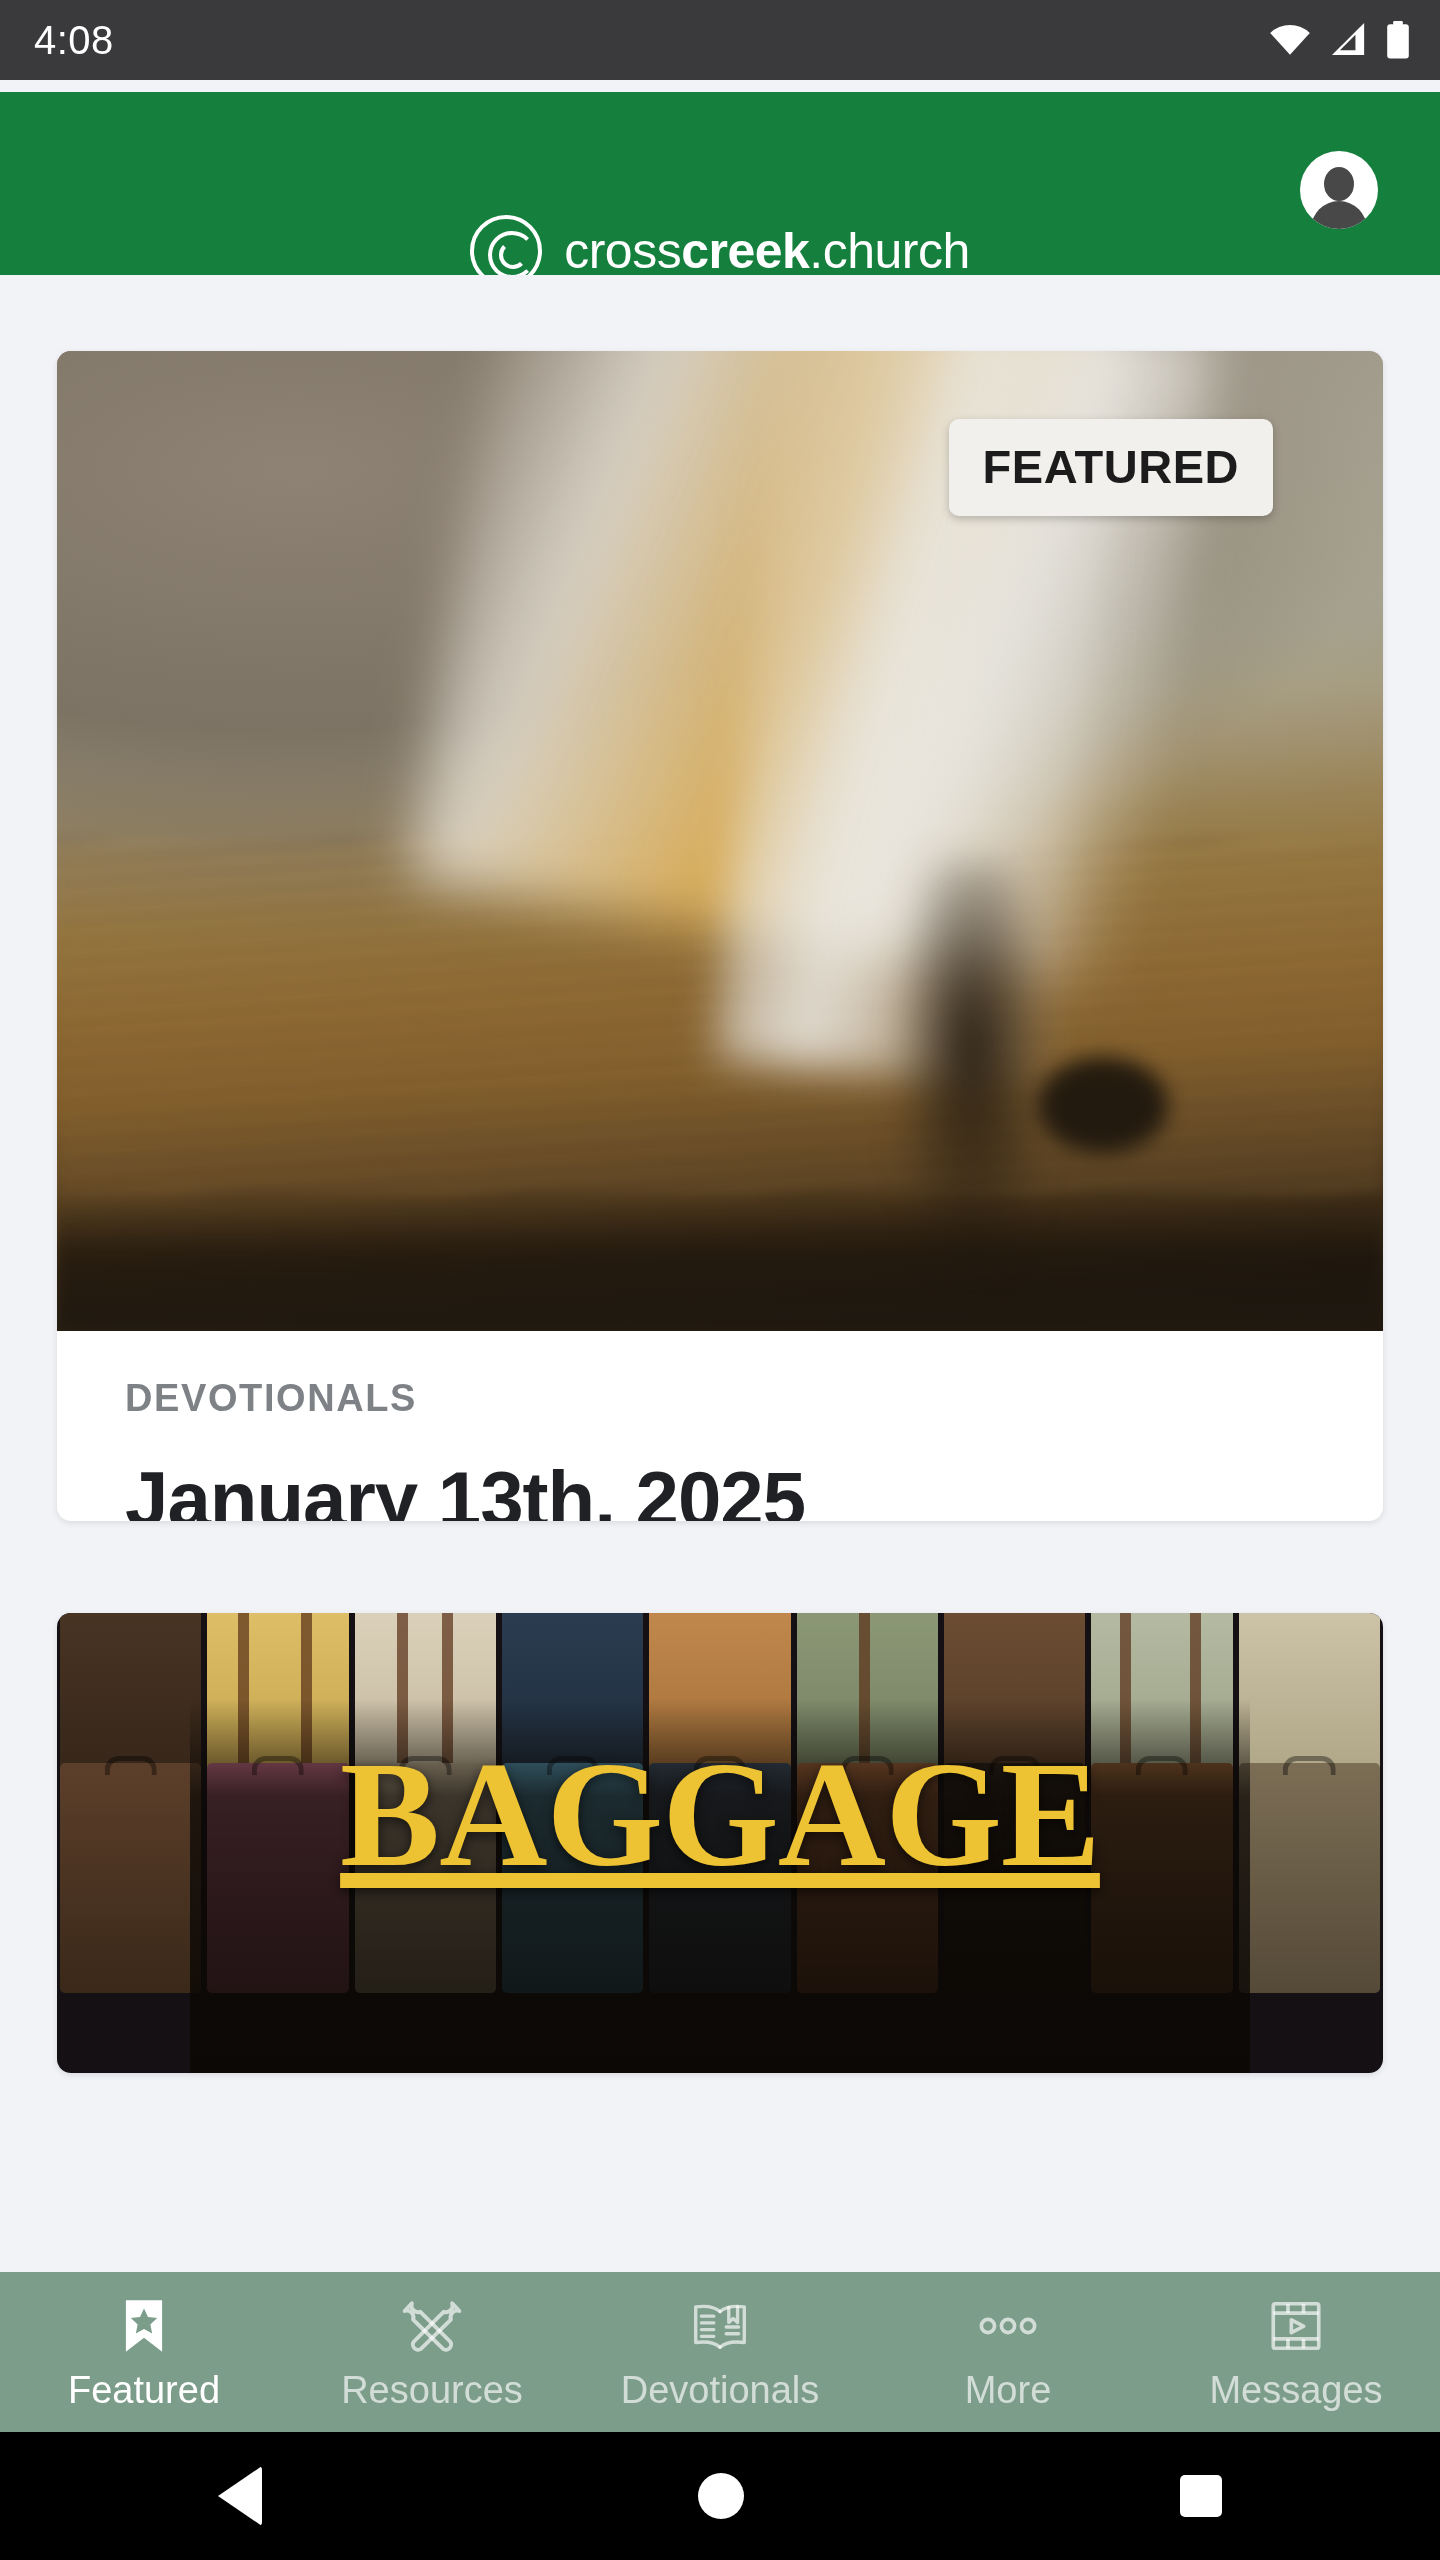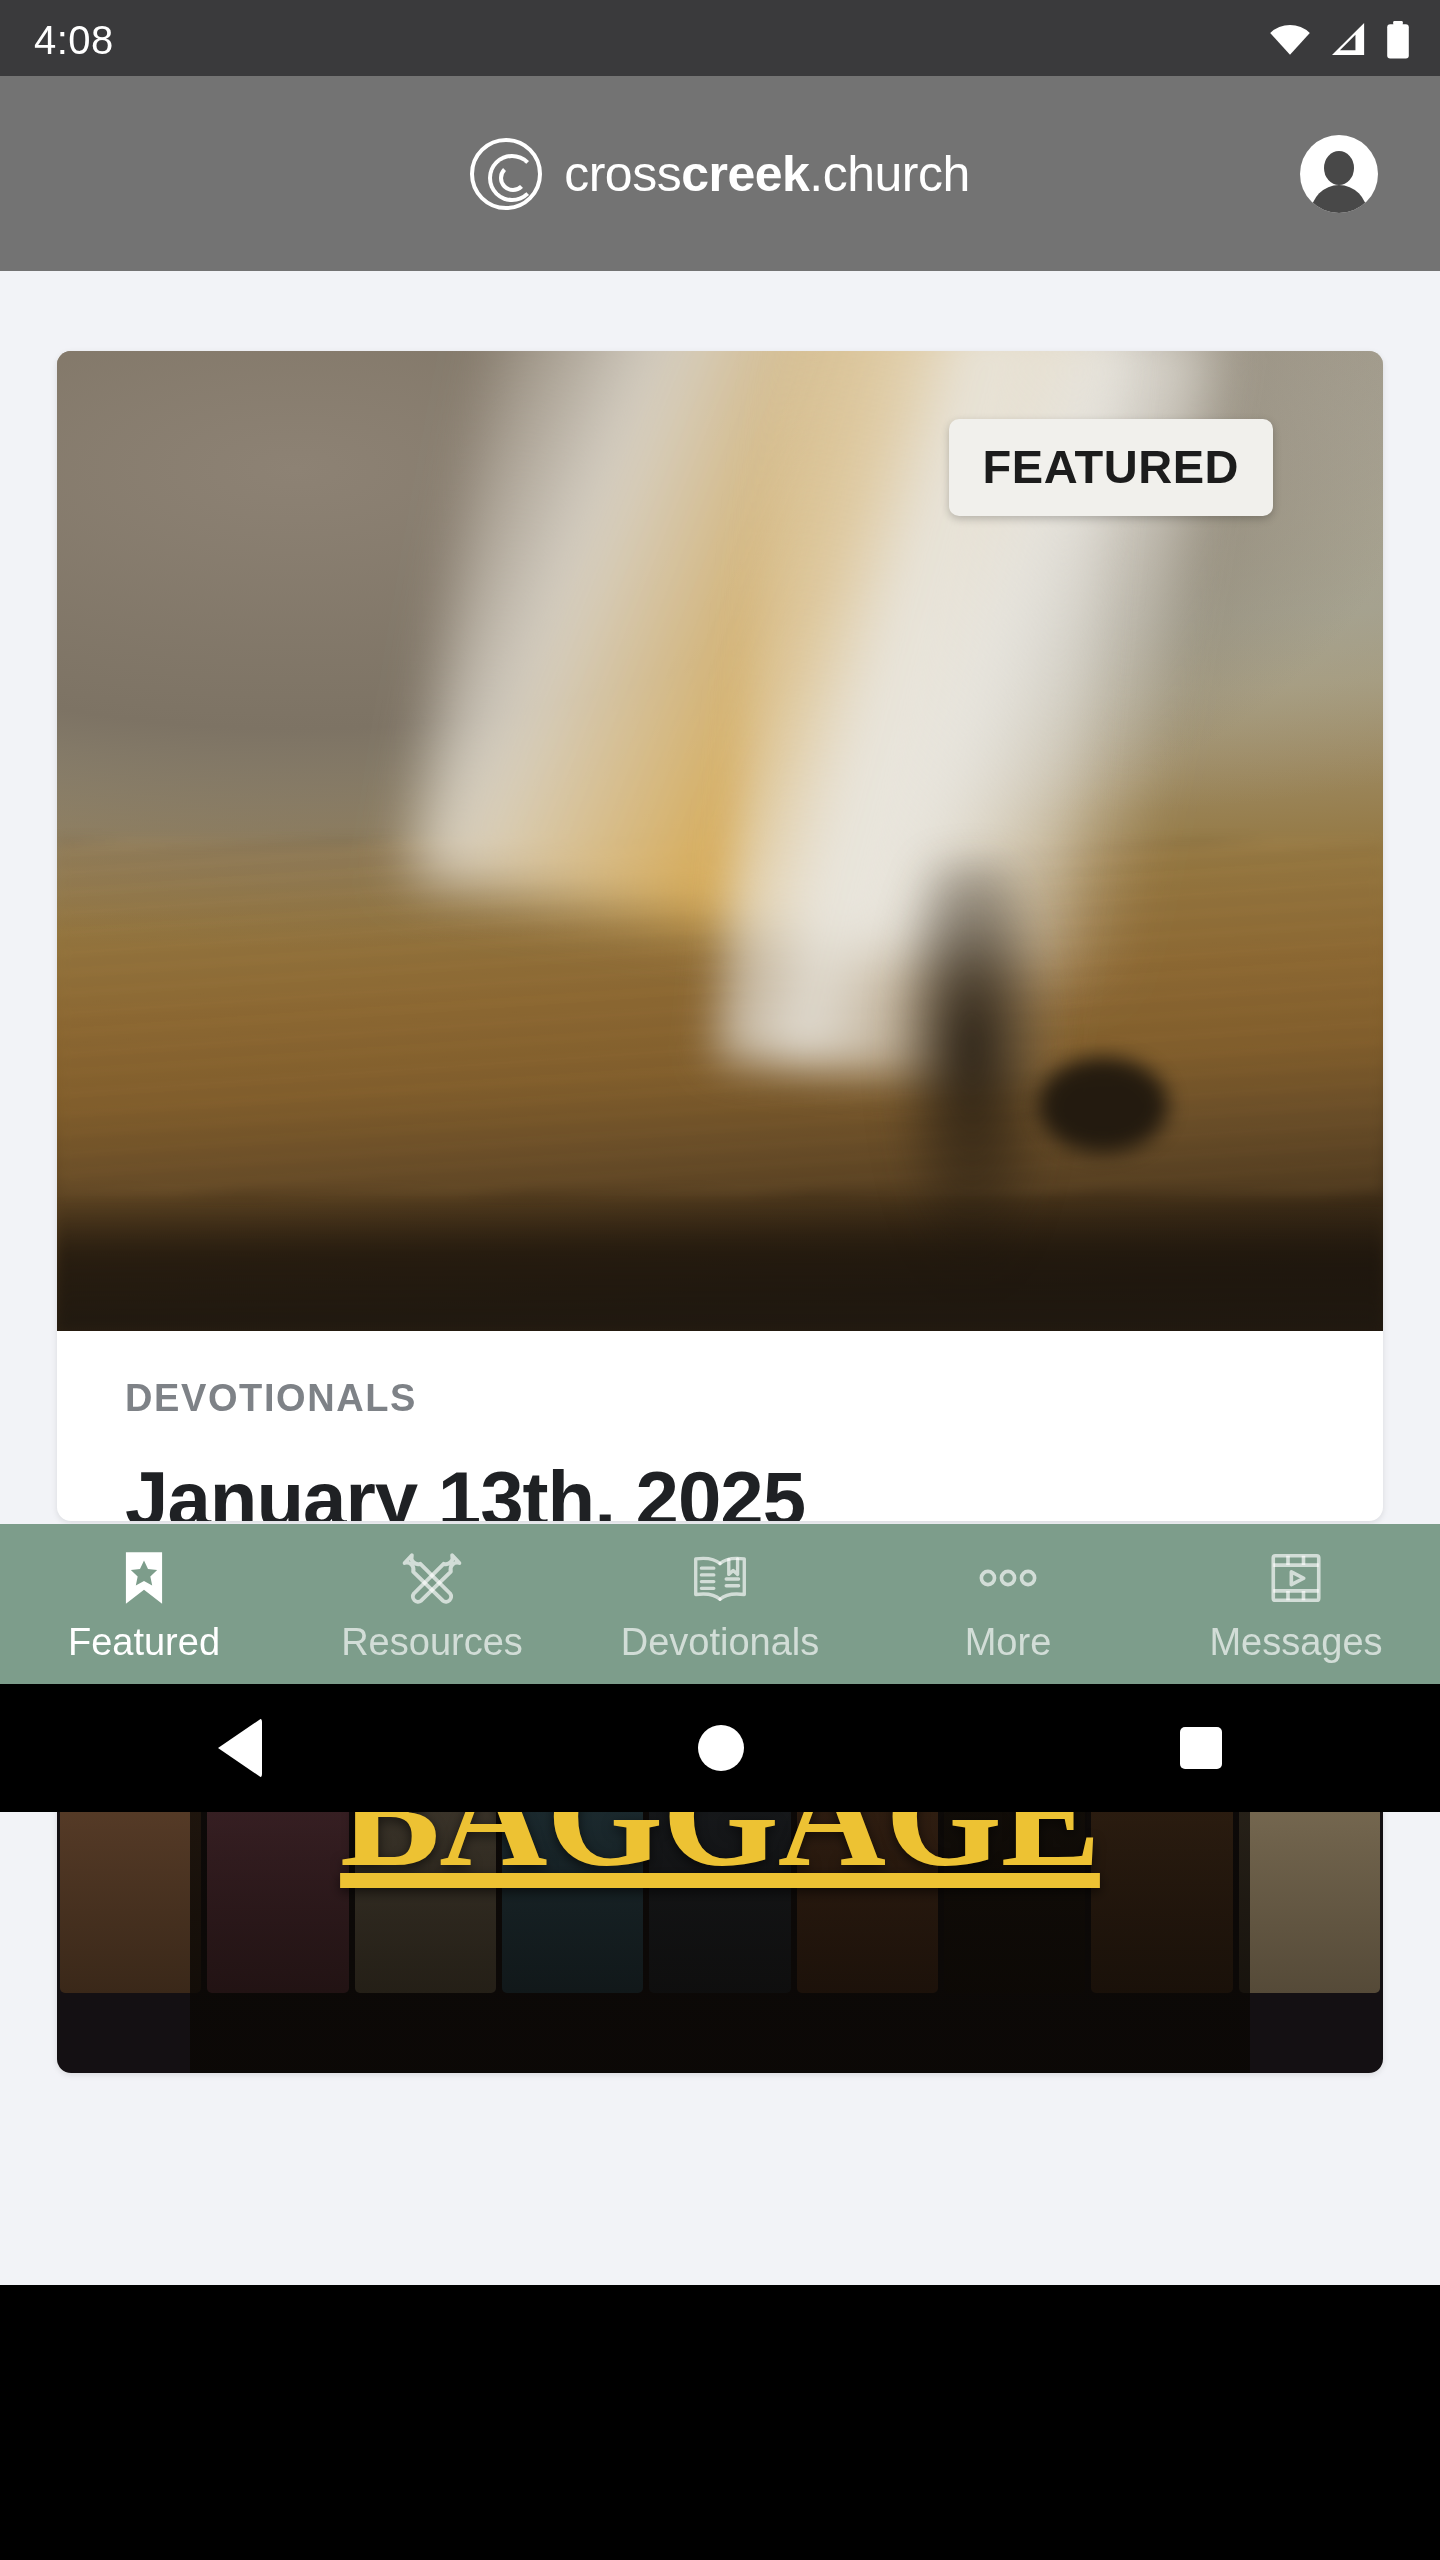--- a/index.html
+++ b/index.html
@@ -2,35 +2,35 @@
 <html><head>
 <meta charset="utf-8">
 <style>
   * { margin:0; padding:0; box-sizing:border-box; }
   html, body {
     width:1440px; height:2560px;
     font-family:"Liberation Sans", sans-serif;
     background:#000;
     overflow:hidden;
   }
-  .phone { position:relative; width:1440px; height:1812px; background:#f2f3f7; }
+  .phone { position:relative; width:1440px; height:2560px; background:#f2f3f7; }
 
   
   .statusbar{
     position:absolute; top:0; left:0; width:1440px; height:80px;
     background:#3a3a3c; display:flex; align-items:center;
     justify-content:space-between; padding:0 30px 0 34px;
   }
   .clock{ color:#ffffff; font-size:40px; letter-spacing:.5px; }
   .sys-icons{ display:flex; align-items:center; gap:18px; }
 
   
   .appbar{
-    position:absolute; top:76px; left:0; width:1440px; height:195px;
-    background:#737373; display:flex; align-items:center; justify-content:center;
+    position:absolute; top:92px; left:0; width:1440px; height:195px;
+    background:#15803d; display:flex; align-items:flex-end; justify-content:center;
   }
   .brand{ display:flex; align-items:center; gap:22px; }
   .brand-mark{
     width:72px; height:72px; border:4px solid #fff; border-radius:50%;
     position:relative; flex:none;
   }
   .brand-mark::before{
     content:""; position:absolute; left:14px; top:12px;
     width:40px; height:40px; border:4px solid #fff; border-radius:50%;
     border-right-color:transparent;

